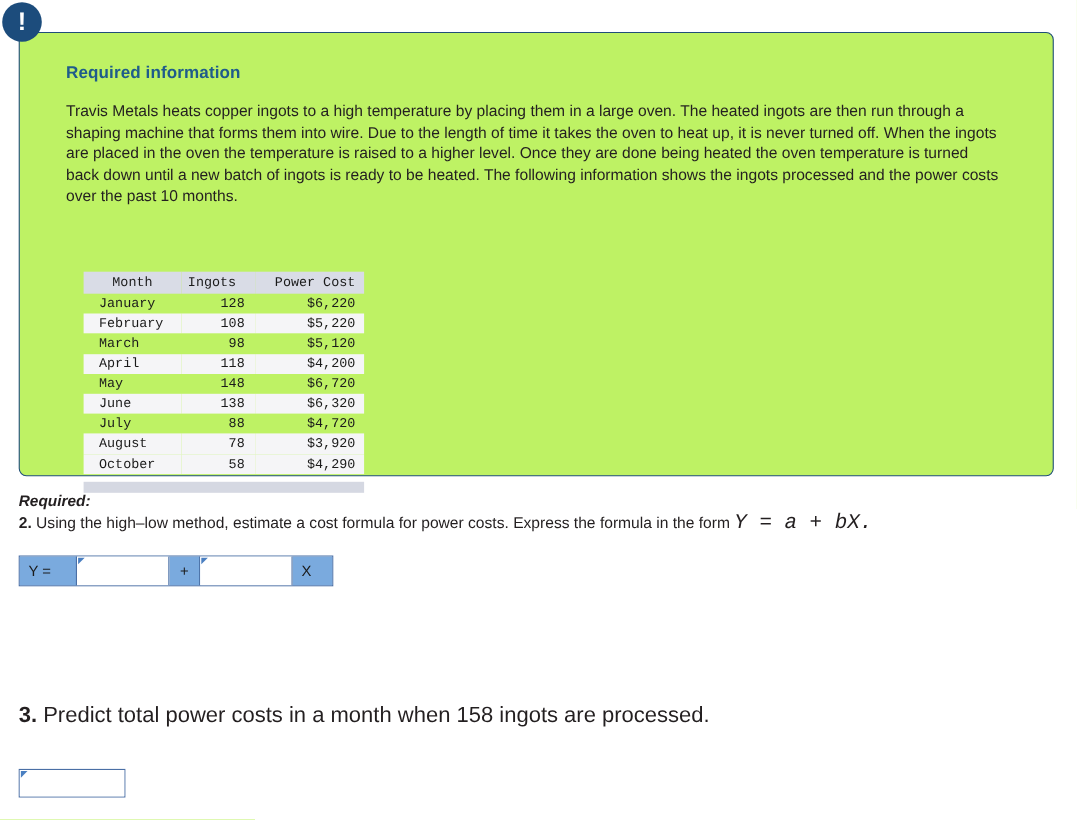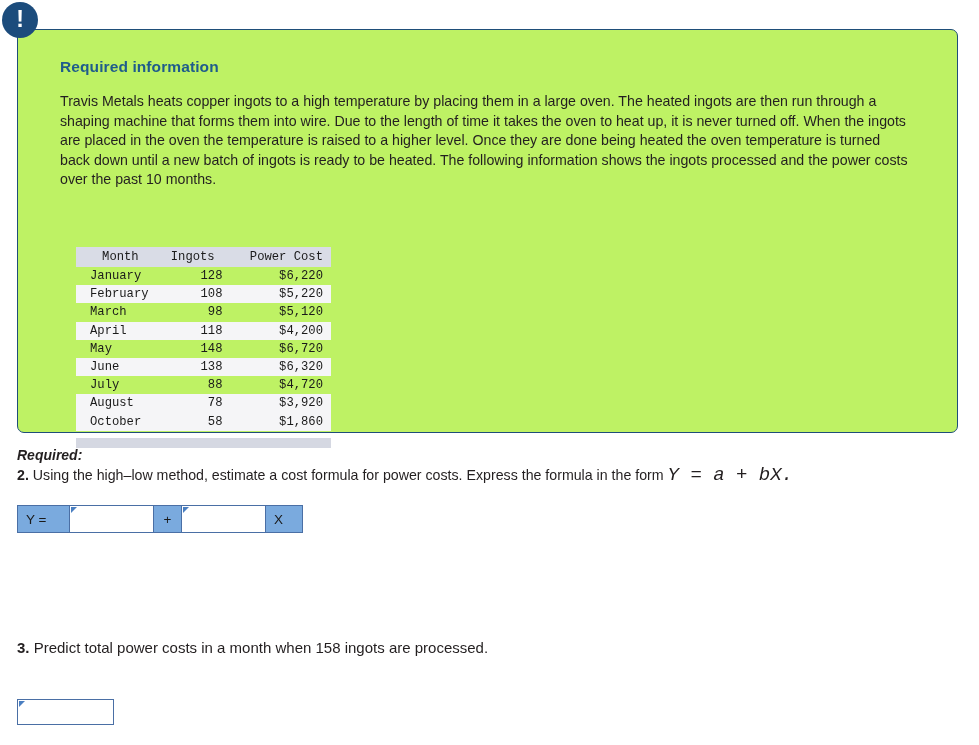--- a/index.html
+++ b/index.html
@@ -155,21 +155,21 @@
   .q2 .formula {
     font-style: italic;
     font-family: Liberation Mono, monospace;
     font-size: 19px;
   }
 
   .q3 {
     position: absolute;
     left: 17px;
     top: 639px;
-    font-size: 15px;
+    font-size: 20px;
     color: #231f20;
     white-space: nowrap;
   }
   .q3 b { font-weight: bold; }
 
   
   .answer-row {
     position: absolute;
     display: flex;
     align-items: stretch;
@@ -300,21 +300,21 @@
           <td class="cost">$4,720</td>
         </tr>
         <tr class="alt">
           <td class="month">August</td>
           <td class="num">78</td>
           <td class="cost">$3,920</td>
         </tr>
         <tr class="alt">
           <td class="month">October</td>
           <td class="num">58</td>
-          <td class="cost">$1,860</td>
+          <td class="cost">$4,290</td>
         </tr>
       </tbody>
     </table>
     <div class="table-footer-bar"></div>
   </div>
 </div>
 
 <div class="alert-badge">
   <span class="bang">!</span>
 </div>

